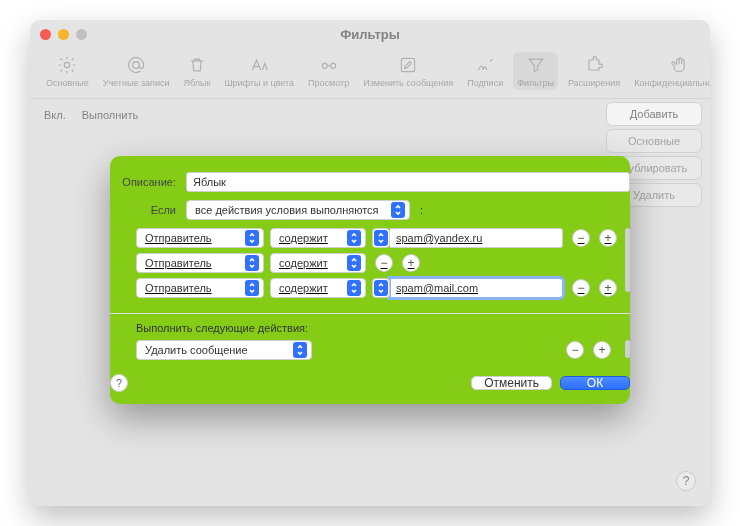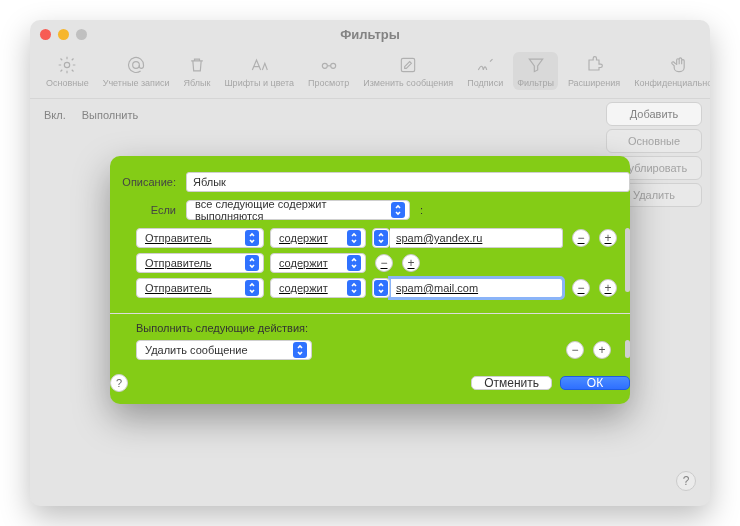--- a/index.html
+++ b/index.html
@@ -235,21 +235,21 @@
 <div class="sheet">
 
   <div class="row">
     <div class="lab">Описание:</div>
     <input class="textinput" value="Яблык" style="">
   </div>
 
   <div class="row">
     <div class="lab">Если</div>
     <div class="popup" style="width:224px">
-      <span>все следующие содержит выполняются</span>
+      <span>все действия условия выполняются</span>
       <span class="arrow">
           <svg width="8" height="12" viewBox="0 0 8 12">
             <path d="M2 4l2-2 2 2M2 8l2 2 2-2"></path>
           </svg>
         </span>
     </div>
     <span>:</span>
   </div>
 
   <div class="conds">

